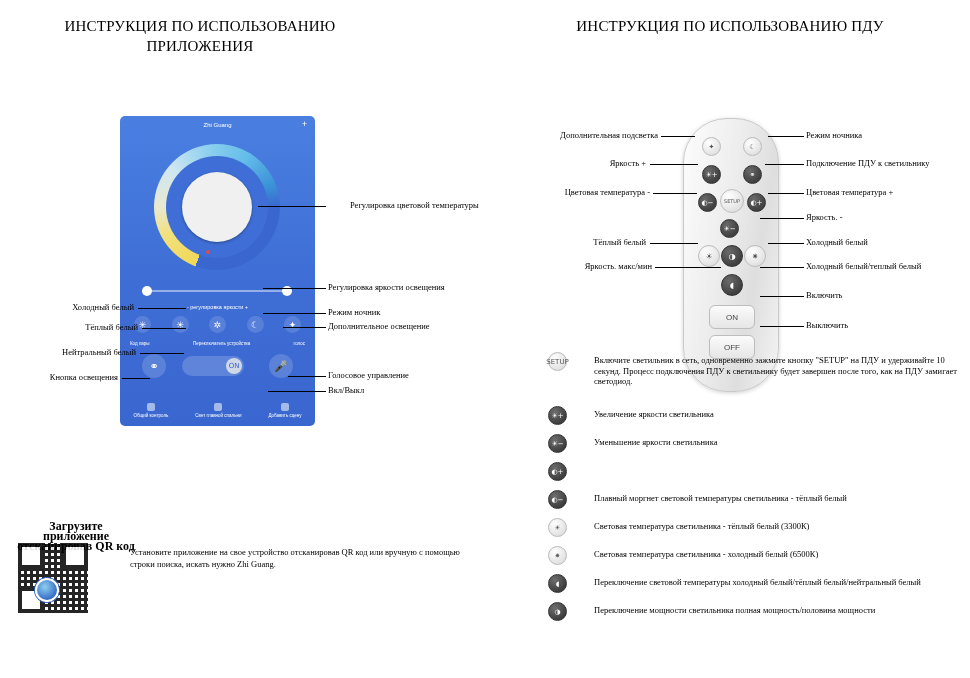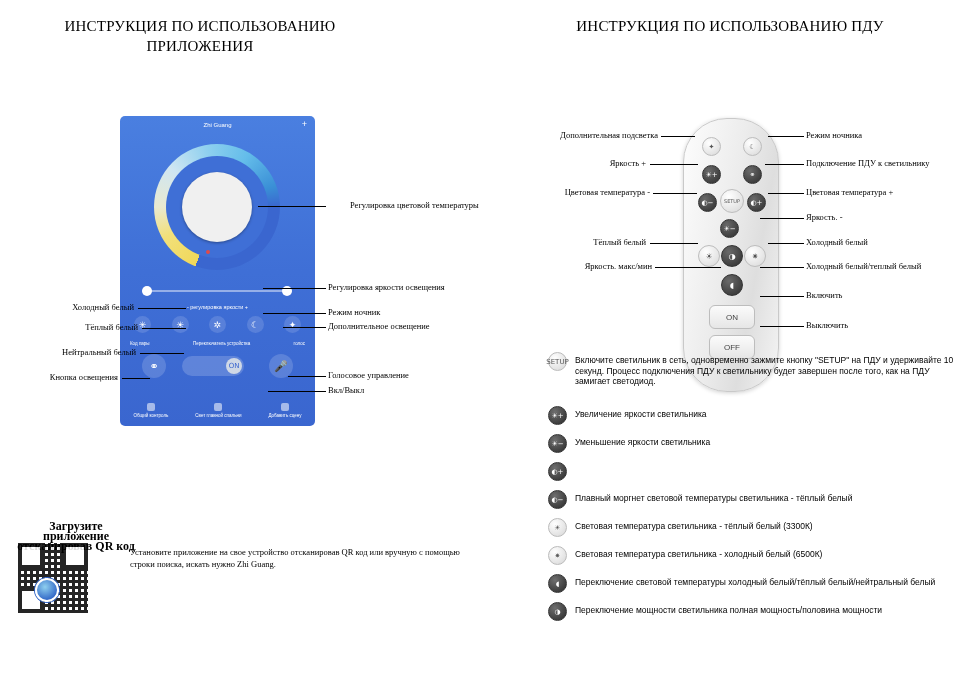--- a/index.html
+++ b/index.html
@@ -200,22 +200,22 @@
     background: radial-gradient(circle at 35% 30%, #ffffff, #e0e0e0 75%);
     border: 1px solid #bbb;
     display:flex;align-items:center;justify-content:center;
     font-size: 7px; color:#555; font-family:"DejaVu Sans", sans-serif;
   }
   .legend-ico.dark {
     background: radial-gradient(circle at 35% 30%, #6f6f6f, #3b3b3b 75%);
     color:#fff; border-color:#333;
   }
   .legend-txt {
-    font-family: Liberation Sans, sans-serif;
-    font-size: 8.5px; line-height: 11px; padding-top: 3px;
+    font-family: Liberation Serif, serif;
+    font-size: 8.5px; line-height: 11px; padding-top: 3px; margin-left: 19px;
   }
   #setup-note {
     position: absolute; left: 548px; top: 352px; width: 412px;
     display: flex; gap: 8px; align-items: flex-start;
   }
   #setup-note .legend-txt { font-size: 8.5px; line-height: 10.5px; }
 
   
   #qr-title {
     position: absolute; left: 16px; top: 521px; width: 120px;

